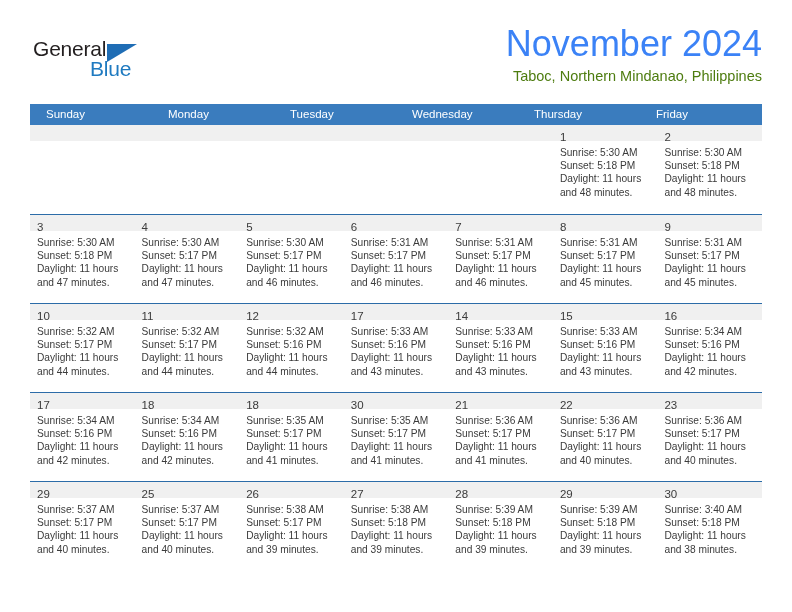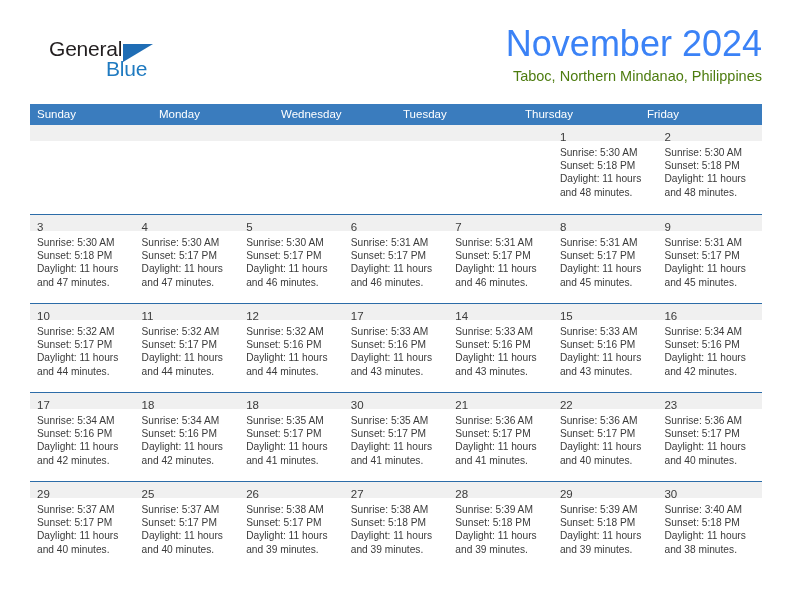--- a/index.html
+++ b/index.html
@@ -29,21 +29,20 @@
     top: 28px;
     right: 30px;
     height: 72px;
   }
   .logo {
     position: absolute;
     left: 3px;
     top: 8px;
     width: 130px;
     height: 52px;
-    margin-left: 16px;
   }
   .logo-general {
     position: absolute;
     left: 0;
     top: 0;
     font-size: 21px;
     color: #231f20;
     letter-spacing: -0.2px;
     line-height: 25px;
   }
@@ -95,21 +94,21 @@
   .weekdays {
     display: flex;
     background: #3a7cbe;
     height: 21px;
   }
   .weekday {
     flex: 1 1 0;
     color: #ffffff;
     font-size: 11.5px;
     line-height: 21px;
-    padding-left: 7px;
+    padding-left: 16px;
     box-sizing: border-box;
     white-space: nowrap;
   }
   .week {
     display: flex;
     border-top: 1.6px solid #2c6ca8;
     height: 89px;
     box-sizing: border-box;
   }
   .week:first-of-type {
@@ -157,22 +156,22 @@
     <div class="title-wrap">
       <div class="cal-title">November 2024</div>
       <div class="cal-sub">Taboc, Northern Mindanao, Philippines</div>
     </div>
   </div>
 
   <div class="calendar">
     <div class="weekdays">
         <div class="weekday">Sunday</div>
         <div class="weekday">Monday</div>
+        <div class="weekday">Tuesday</div>
         <div class="weekday">Wednesday</div>
-        <div class="weekday">Tuesday</div>
         <div class="weekday">Thursday</div>
         <div class="weekday">Friday</div>
       </div>
     <div class="weeks">
         <div class="week">
           <div class="day empty">
             <div class="day-num-band"><span class="day-num"></span></div>
           </div>
           <div class="day empty">
             <div class="day-num-band"><span class="day-num"></span></div>

